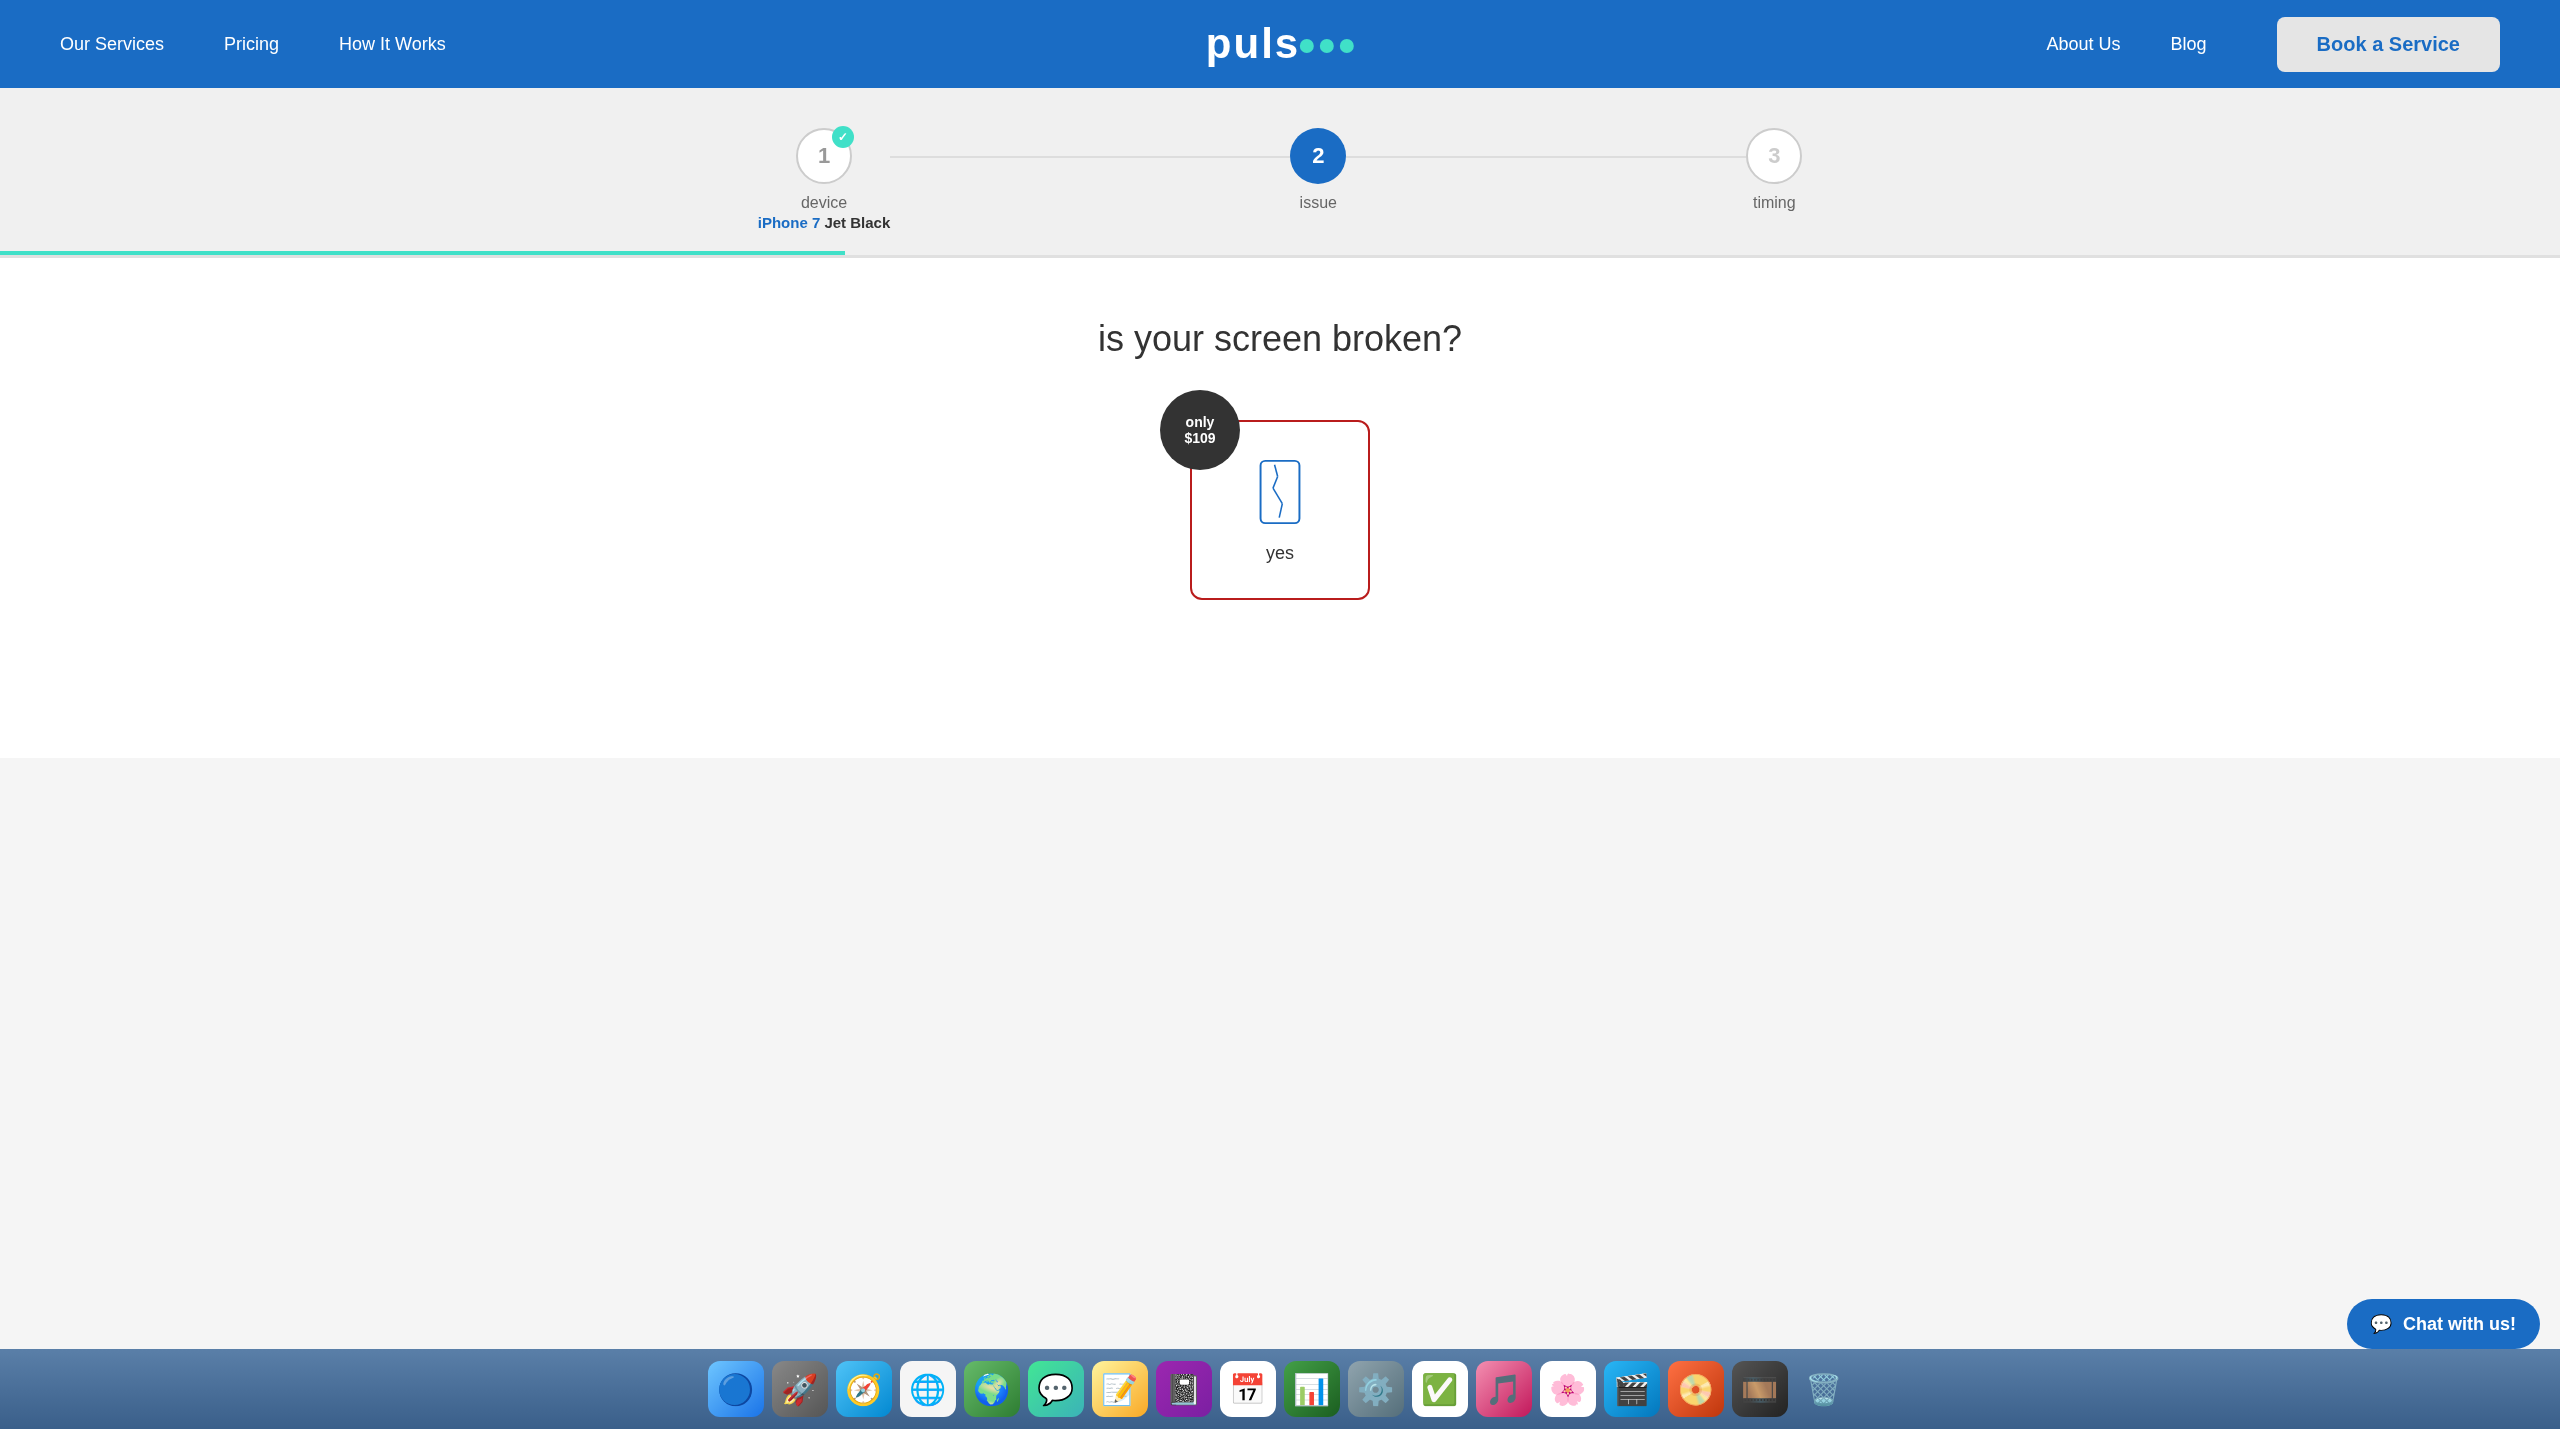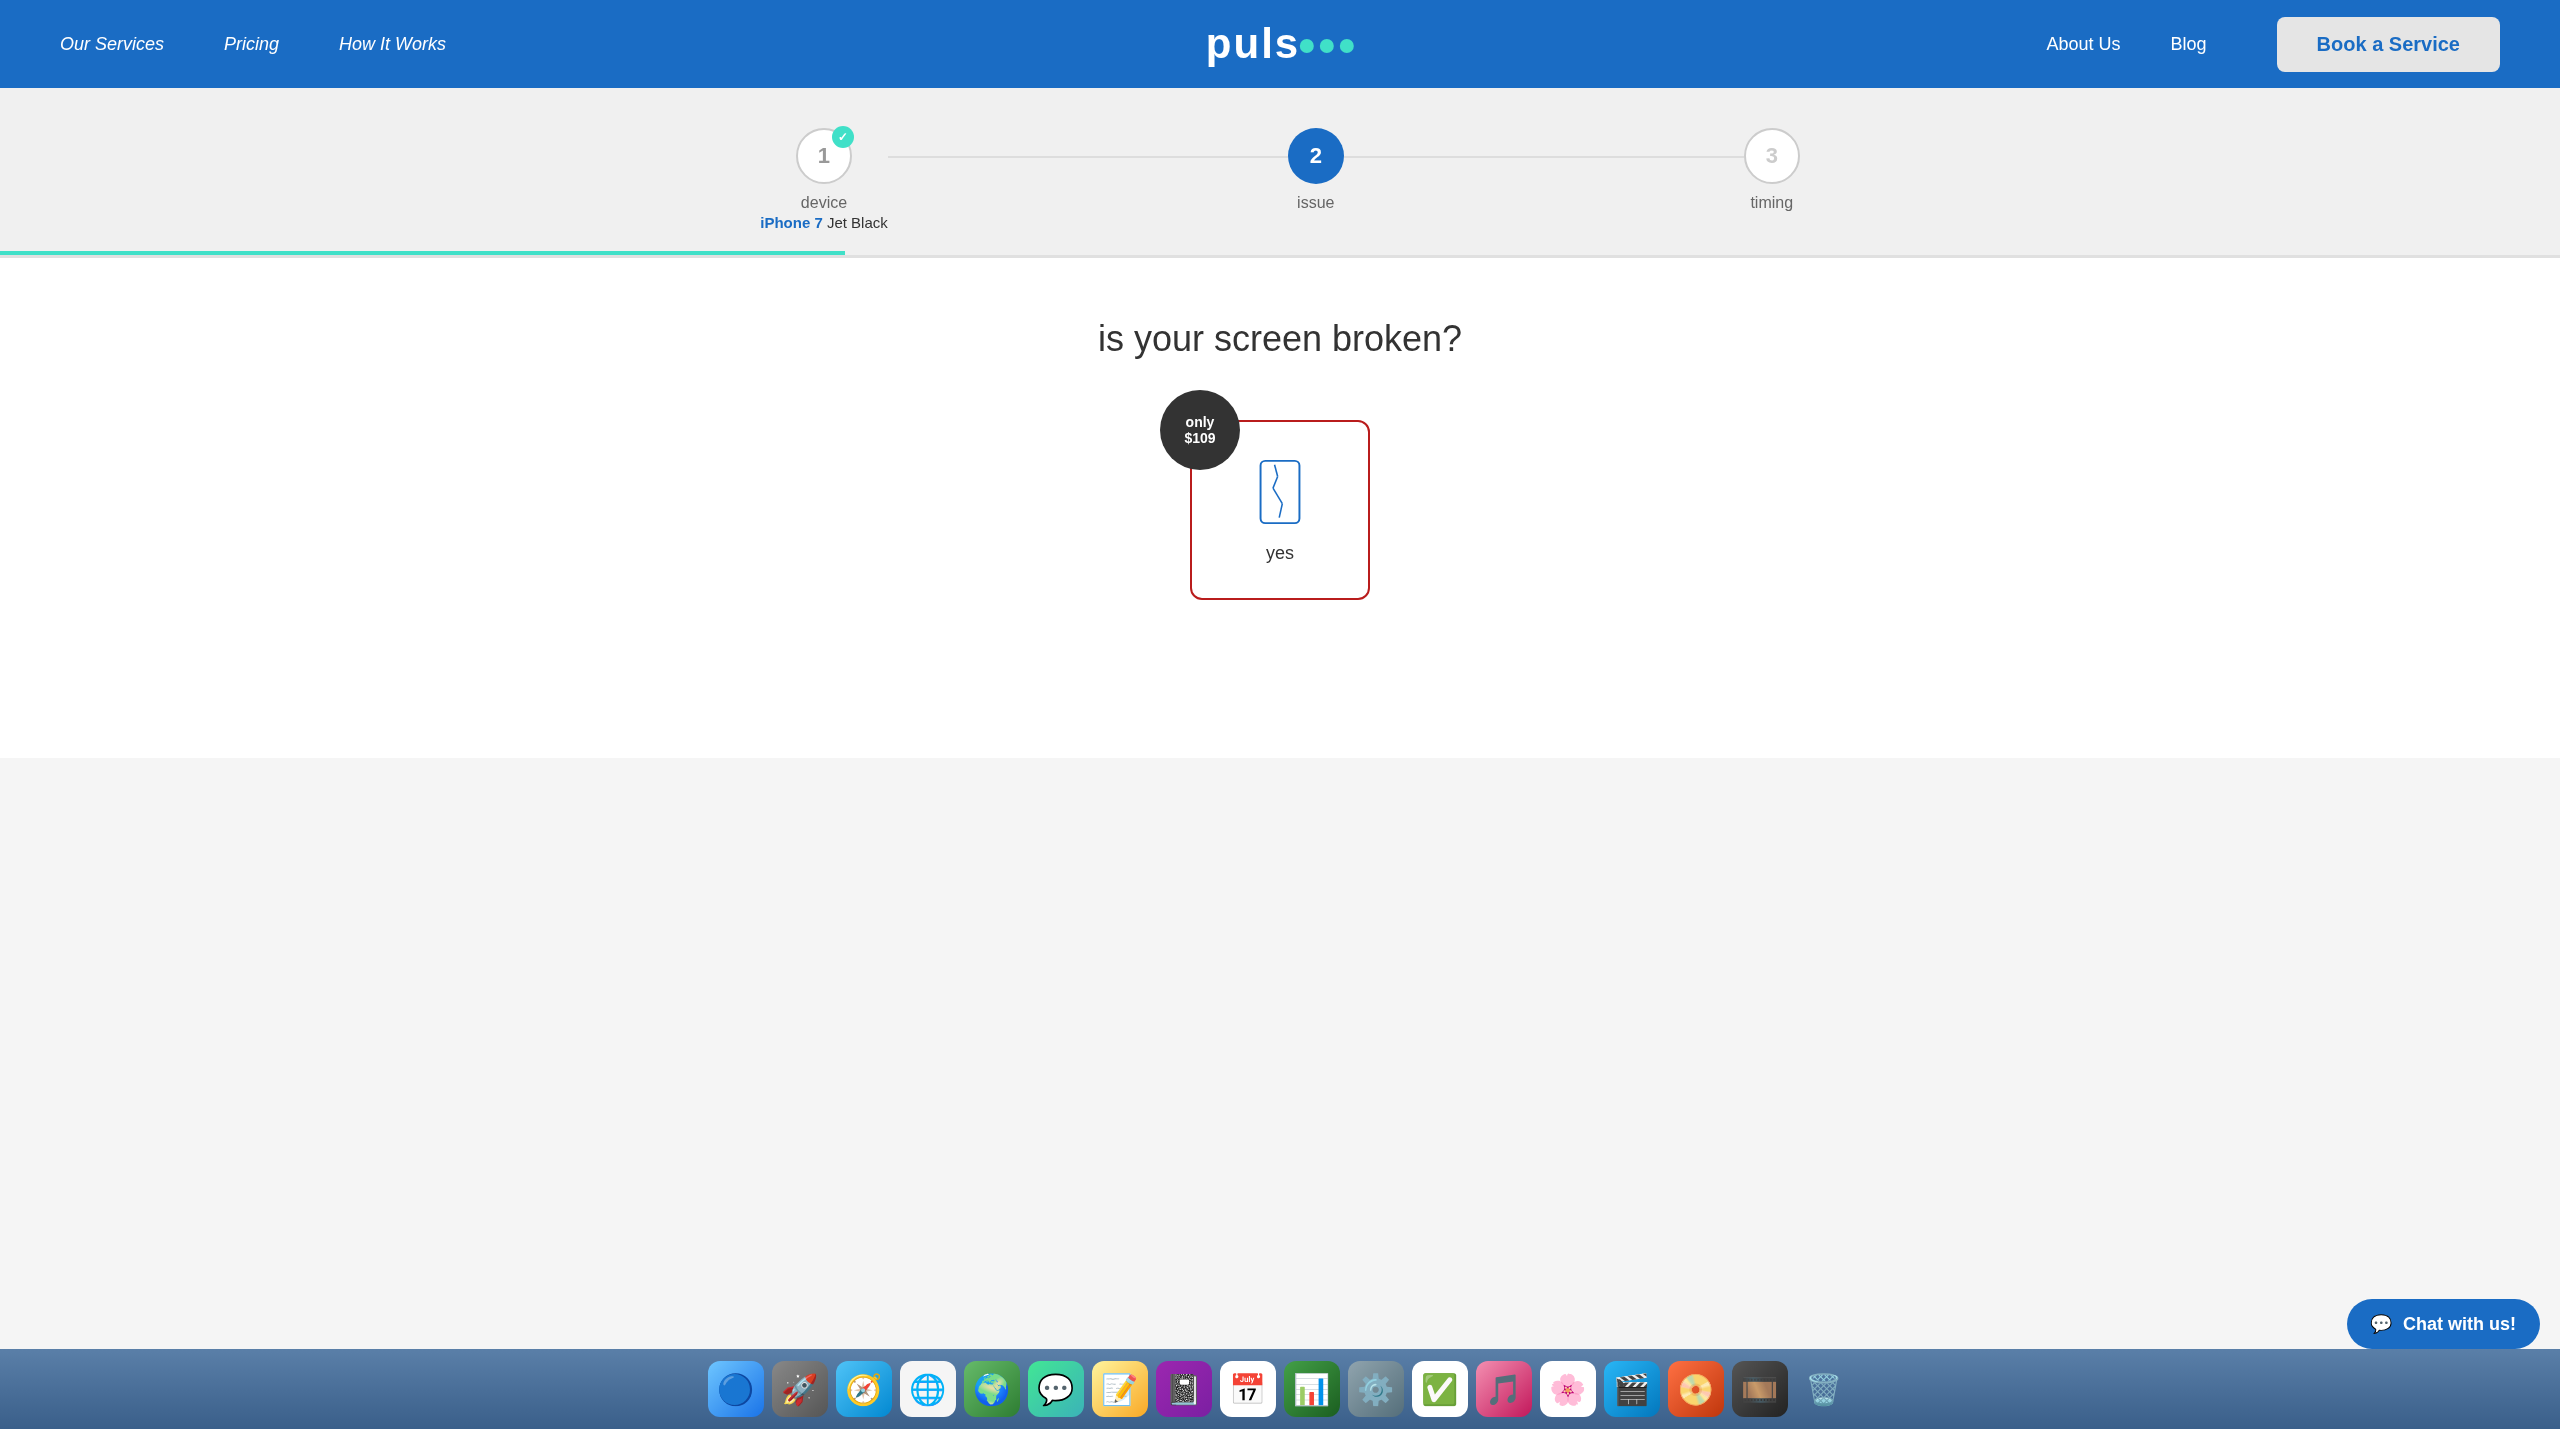--- a/index.html
+++ b/index.html
@@ -12,21 +12,20 @@
       align-items: center;
       justify-content: space-between;
       padding: 0 60px;
       height: 88px;
       position: relative;
     }
     .nav-left {
       display: flex;
       align-items: flex-start;
       gap: 60px;
-      font-style: italic;
     }
     .nav-link {
       color: white;
       font-size: 18px;
       font-weight: 400;
       cursor: pointer;
       text-decoration: none;
     }
     .logo-container {
       position: absolute;
@@ -325,21 +324,21 @@
 <div class="progress-section">
   <div class="steps-container">
 
     <div class="step-wrapper">
       <div class="step-circle completed">
         <span>1</span>
         <div class="check-badge">✓</div>
       </div>
       <div class="step-label">device</div>
       <div class="step-sublabel">
-        <span style="color:#1a6cc4; font-weight:600;">iPhone 7</span><span style="color:#333; font-weight:400;"> Jet Black</span>
+        <span style="color:#1a6cc4; font-weight:600;">iPhone 7</span><span style="color:#333; font-weight:700;"> Jet Black</span>
       </div>
     </div>
 
     <div class="step-connector"></div>
 
     <div class="step-wrapper">
       <div class="step-circle active">
         <span>2</span>
       </div>
       <div class="step-label">issue</div>

